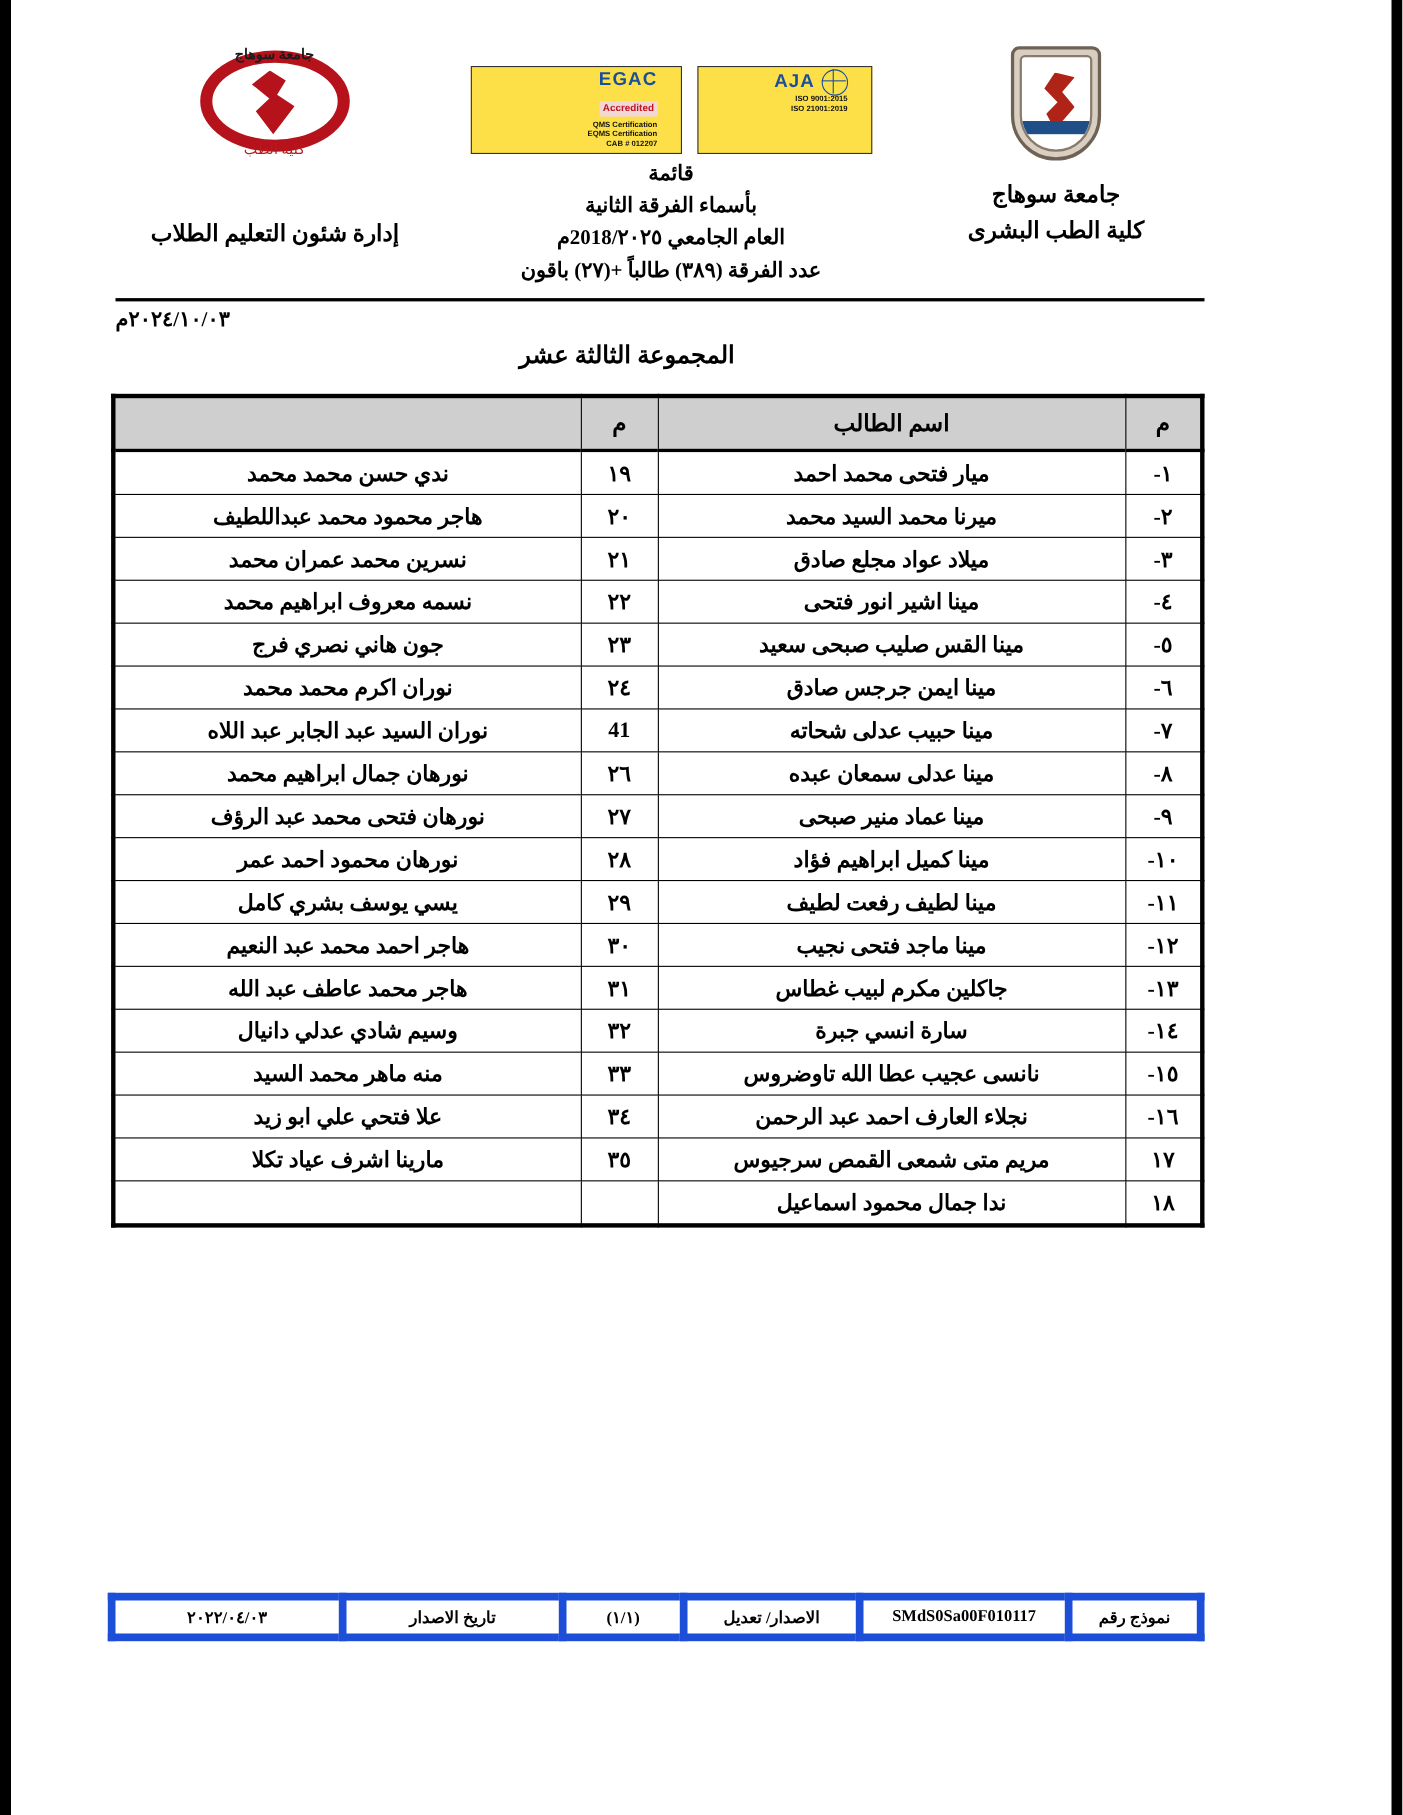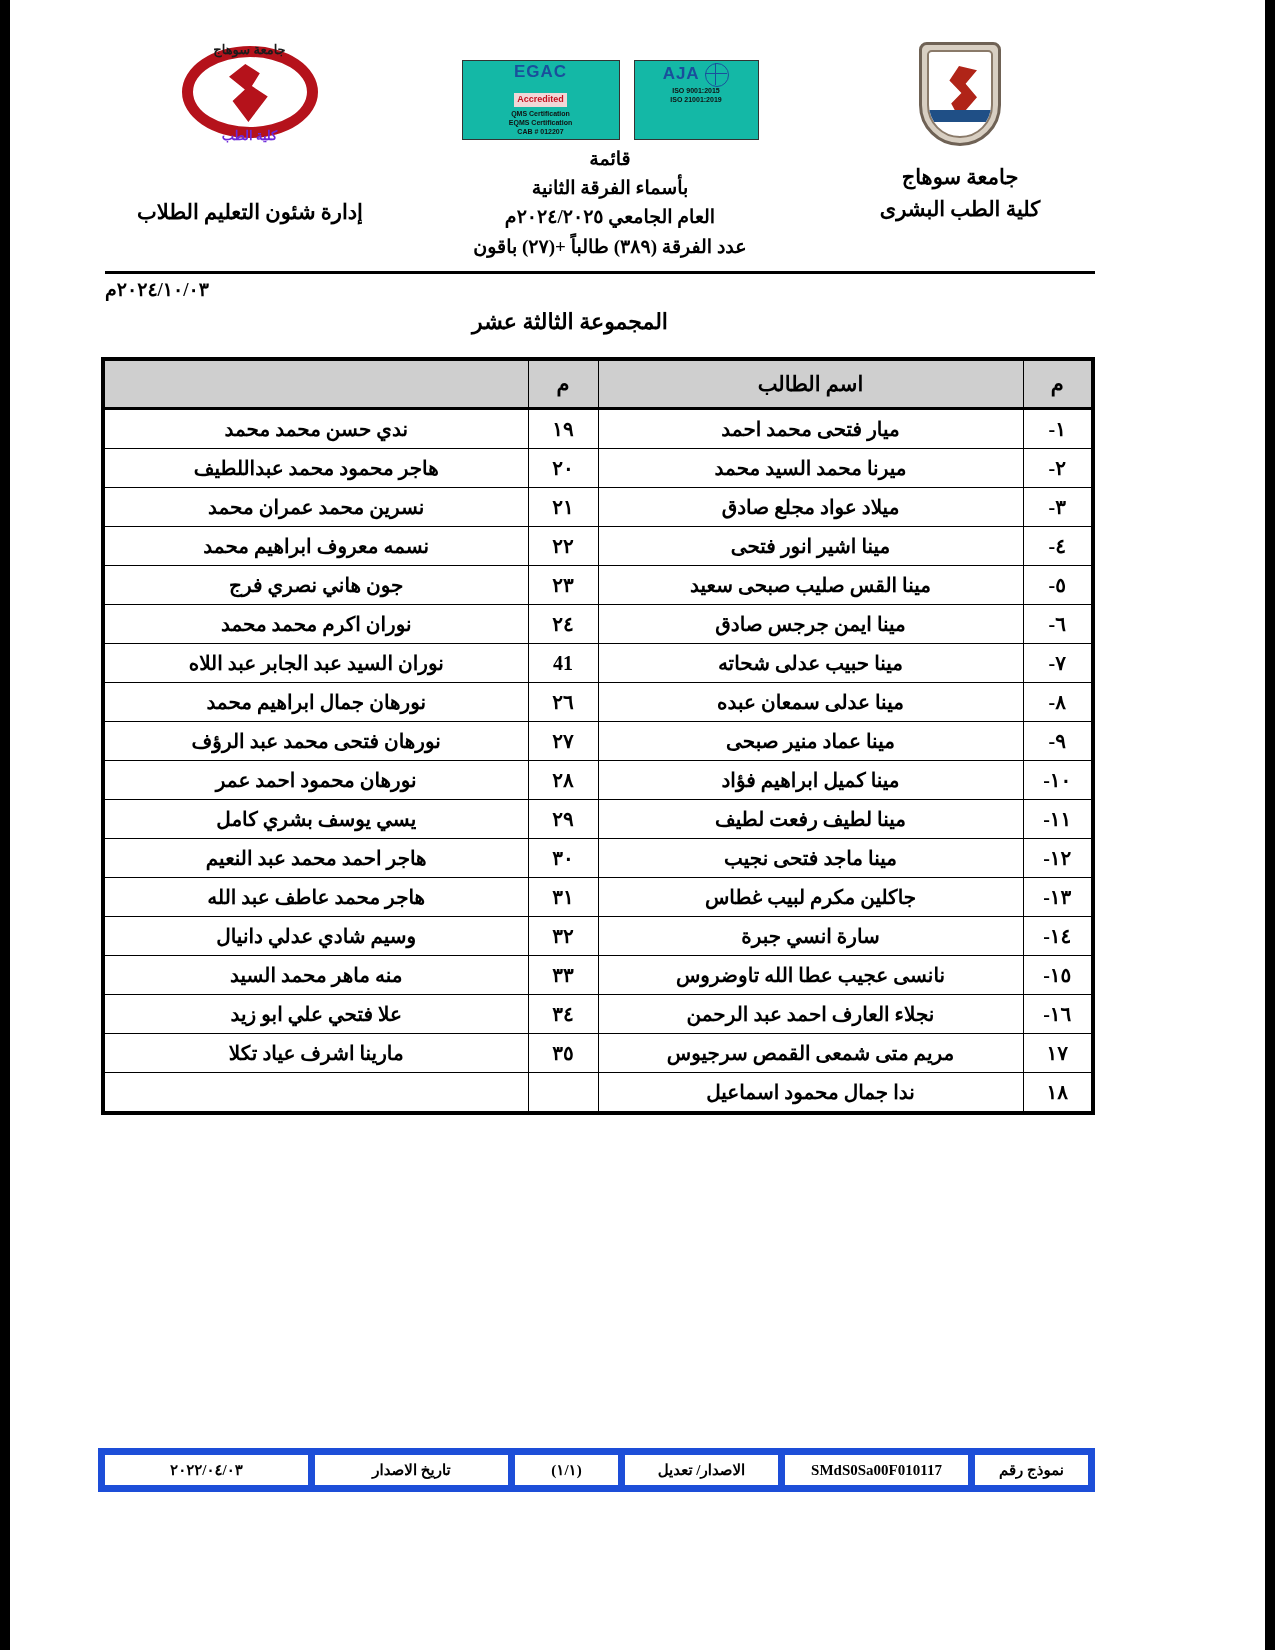--- a/index.html
+++ b/index.html
@@ -148,40 +148,40 @@
     width: 120px; height: 40px;
     color: #1b1b1b;
     font-size: 13px;
     font-weight: bold;
     text-align: center;
   }
   .logo-l .arc-bot {
     position: absolute;
     left: 22px; bottom: 16px;
     width: 120px;
-    color: #6d28d9;
+    color: #b91c1c;
     font-size: 13px;
-    font-weight: bold;
+    font-weight: normal;
     text-align: center;
   }
 
   
   .stamps {
     display: flex;
     flex-direction: row-reverse;
     justify-content: center;
     gap: 14px;
     margin-bottom: 4px;
   }
   .stamp {
     border: 1px solid #333;
-    padding: 2px 4px;
-    text-align: center;
+    padding: 2px 21px;
+    text-align: right;
     font-family: "Liberation Sans", sans-serif;
-    background: #14b8a6;
+    background: #fde047;
   }
   .stamp.one { width: 148px; }
   .stamp.two { width: 115px; }
   .stamp .big {
     font-size: 17px;
     font-weight: bold;
     color: #1a4f9c;
     letter-spacing: 1px;
     line-height: 1.05;
   }
@@ -320,21 +320,21 @@
             <div class="sm">CAB # 012207</div>
           </div>
           <div class="stamp two">
             <div class="big"><span class="aja-globe"></span> <span>AJA</span></div>
             <div class="sm">ISO 9001:2015</div>
             <div class="sm">ISO 21001:2019</div>
           </div>
         </div>
         <div>قائمة</div>
         <div>بأسماء الفرقة الثانية</div>
-        <div>العام الجامعي ٢٠٢٤/٢٠٢٥م</div>
+        <div>العام الجامعي 2018/٢٠٢٥م</div>
         <div>عدد الفرقة (٣٨٩) طالباً +(٢٧) باقون</div>
       </div>
 
       <div class="hdr-left">
         <div class="logo-l">
           <div class="ring"></div>
           <div class="ring2"></div>
           <div class="figure"></div>
           <div class="arc-top">جامعة سوهاج</div>
           <div class="arc-bot">كلية الطب</div>

